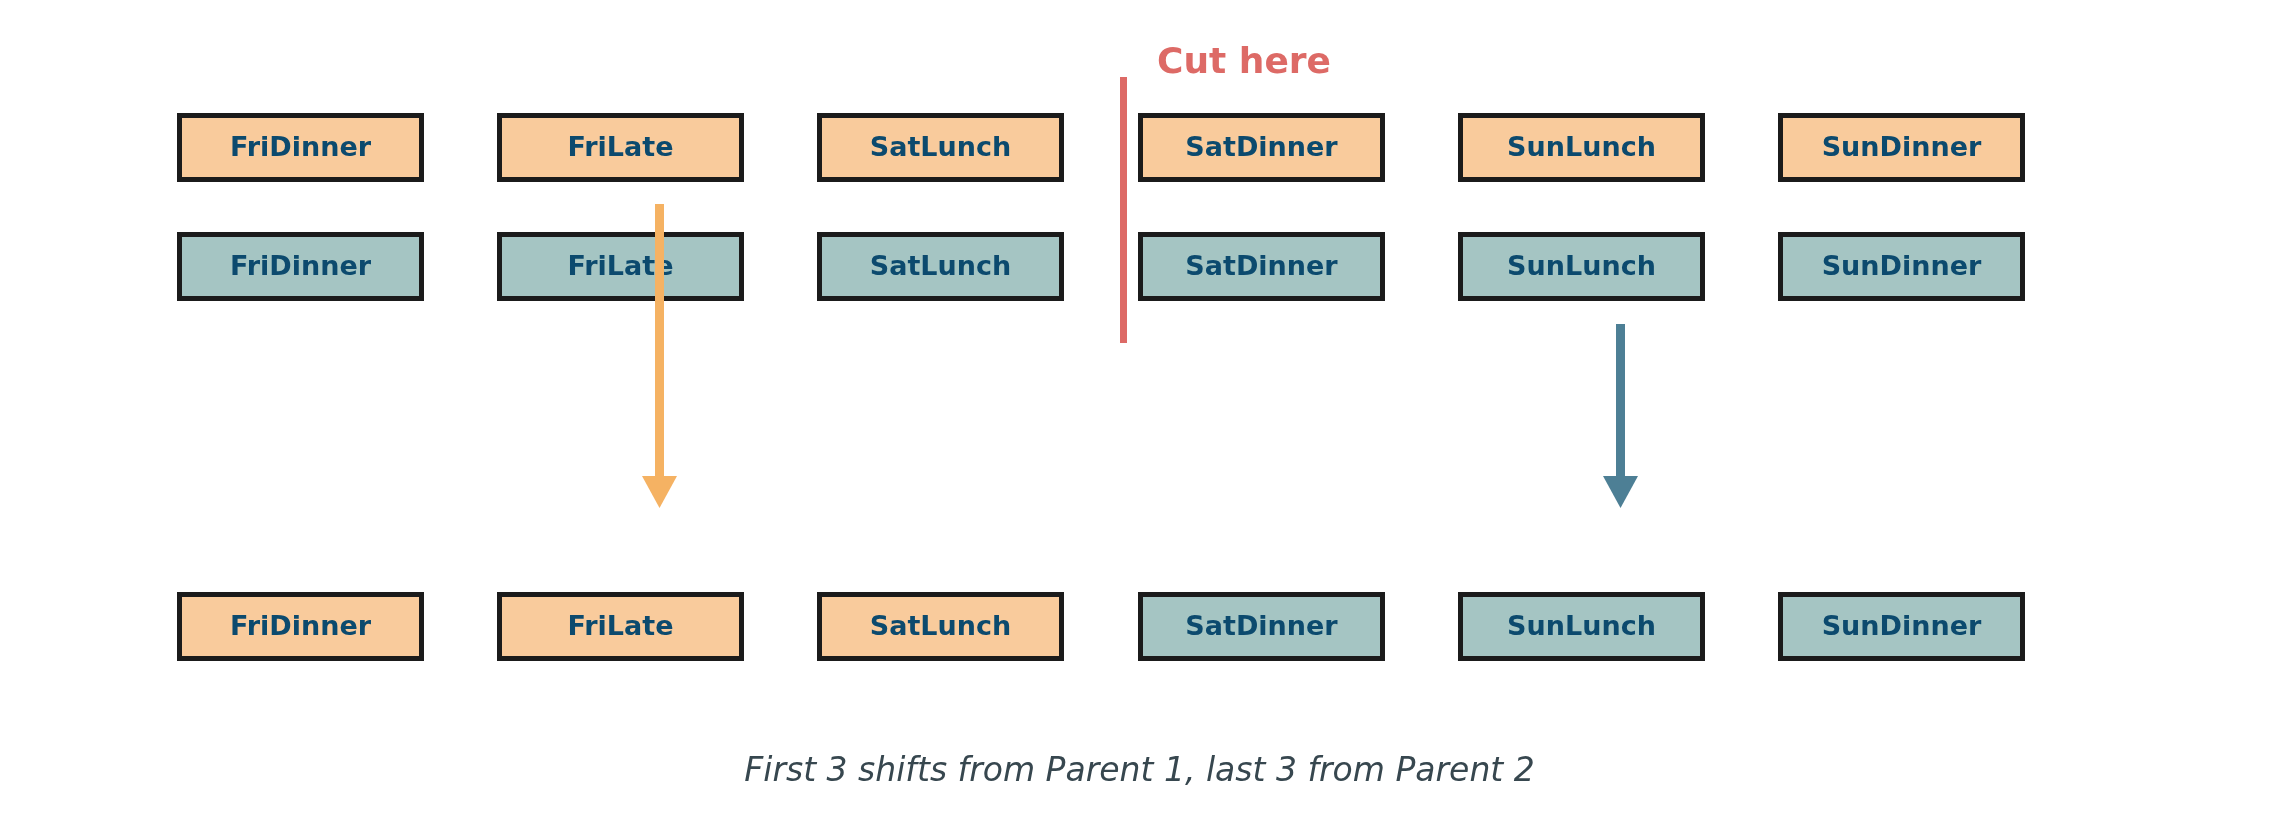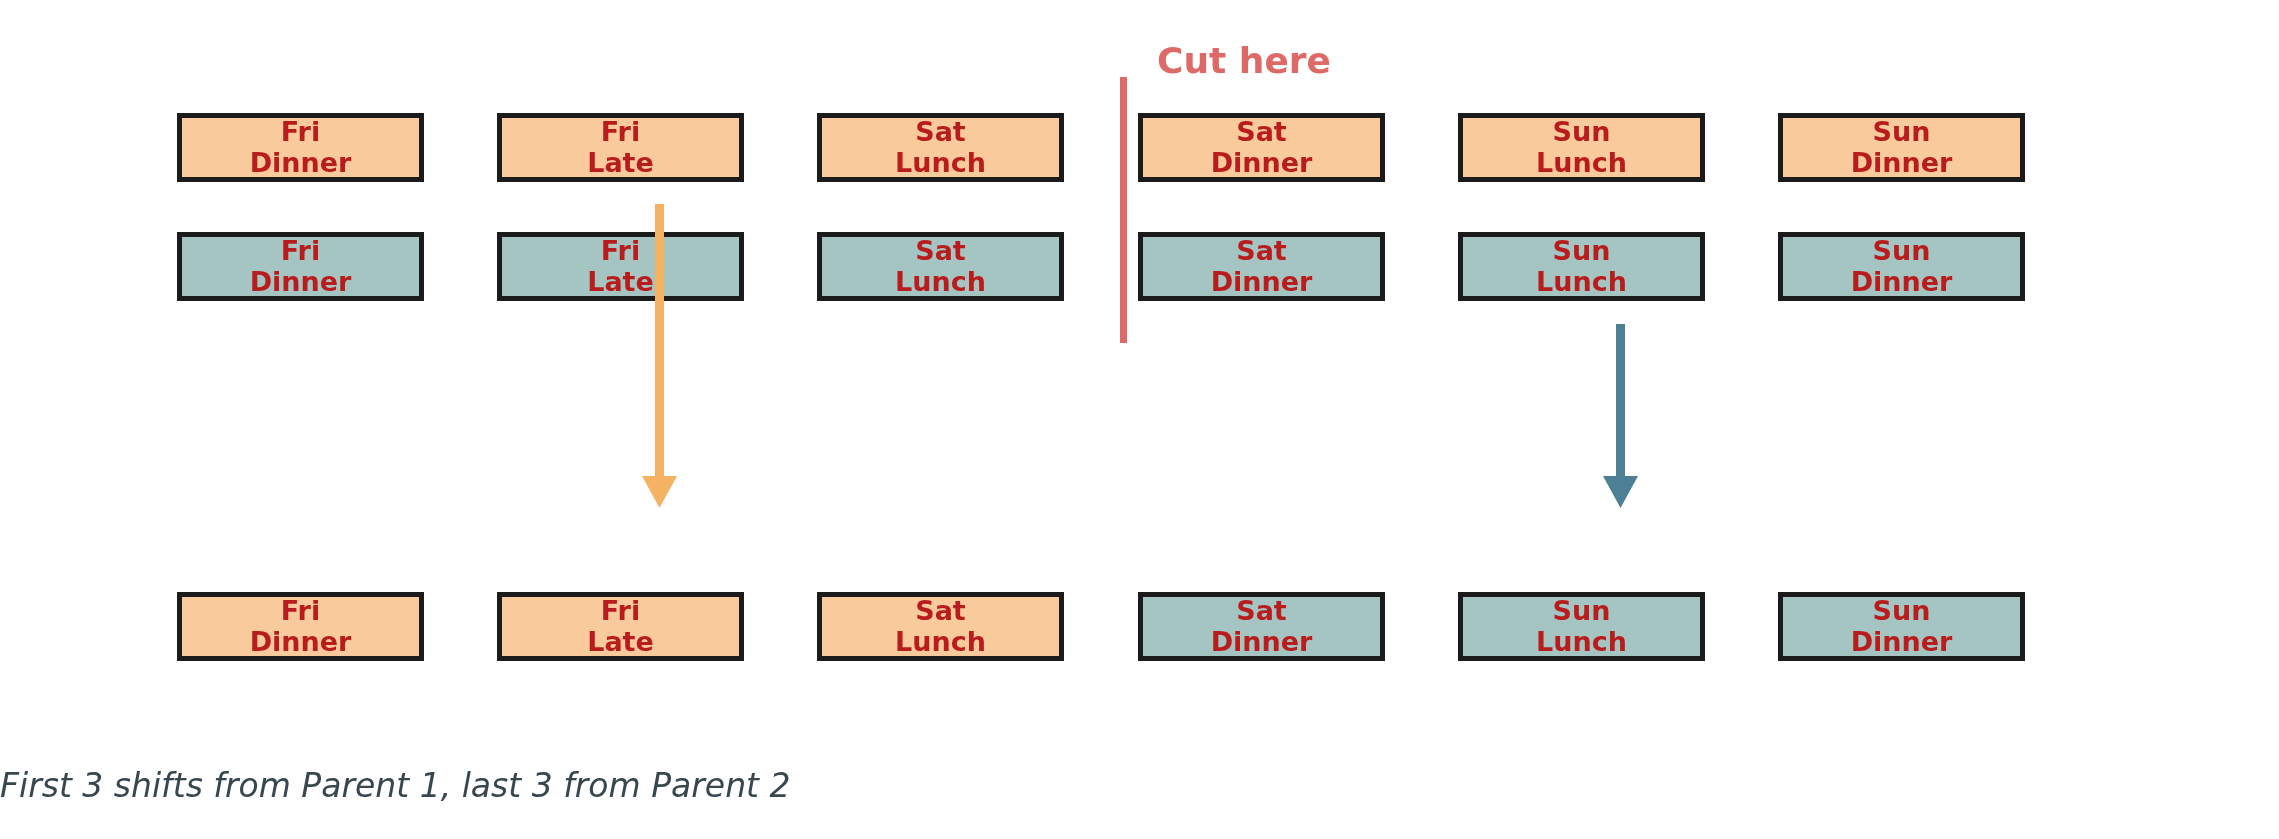--- a/index.html
+++ b/index.html
@@ -19,27 +19,27 @@
   }
 
   
   .shift-box {
     position: absolute;
     width: 247px;
     height: 69px;
     box-sizing: border-box;
     border: 5px solid #1b1b1b;
     display: flex;
-    flex-direction: column;
+    flex-direction: row;
     align-items: center;
     justify-content: center;
     line-height: 1.14;
     font-weight: bold;
     font-size: 27px;
-    color: #b91c1c;
+    color: #0c4a6e;
     font-family: "DejaVu Sans", sans-serif;
   }
   .shift-box .line {
     display: block;
     white-space: nowrap;
   }
   .shift-box.parent1 { background: #f9cb9c; }
   .shift-box.parent2 { background: #a5c5c3; }
 
   
@@ -66,25 +66,25 @@
   .arrow {
     position: absolute;
   }
 
   
   #caption {
     position: absolute;
     left: 0;
     top: 750px;
     width: 2279px;
+    text-align: center;
     font-size: 33px;
     font-style: italic;
     color: #37474f;
     font-family: "DejaVu Sans", sans-serif;
-    margin-top: 16px;
   }
 </style>
 </head>
 <body>
 
 <div id="canvas">
 
   <div>
     <div class="shift-box parent1" style="left:177px;top:113px;">
       <span class="line">Fri</span>

